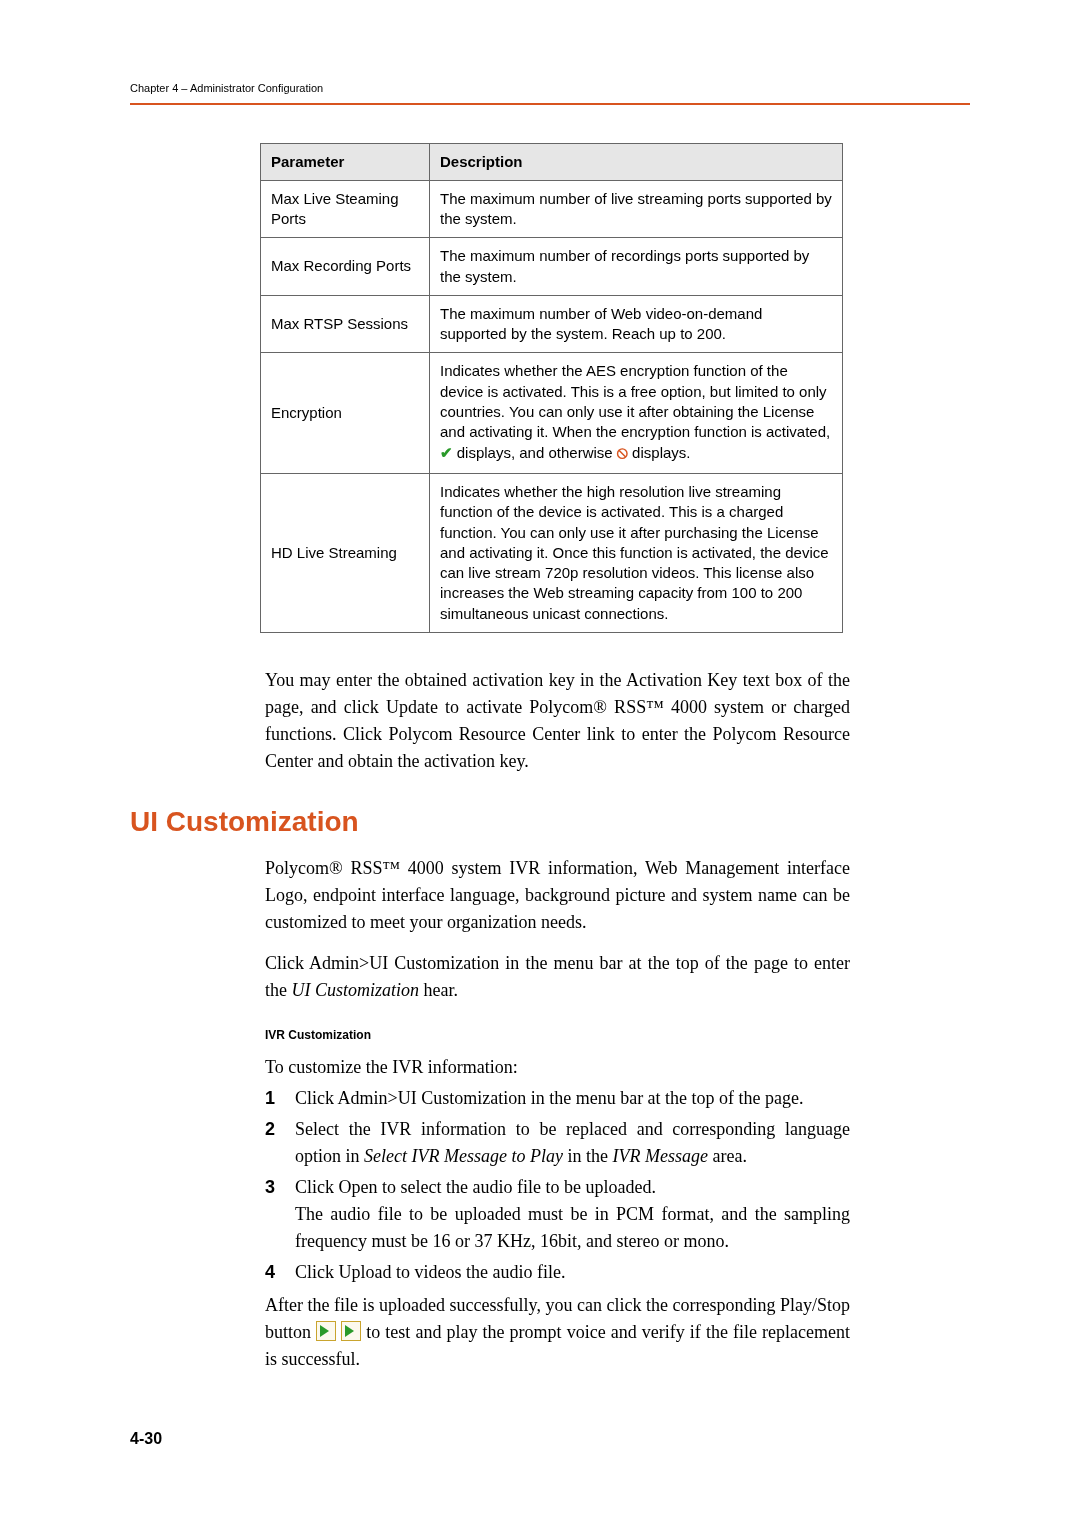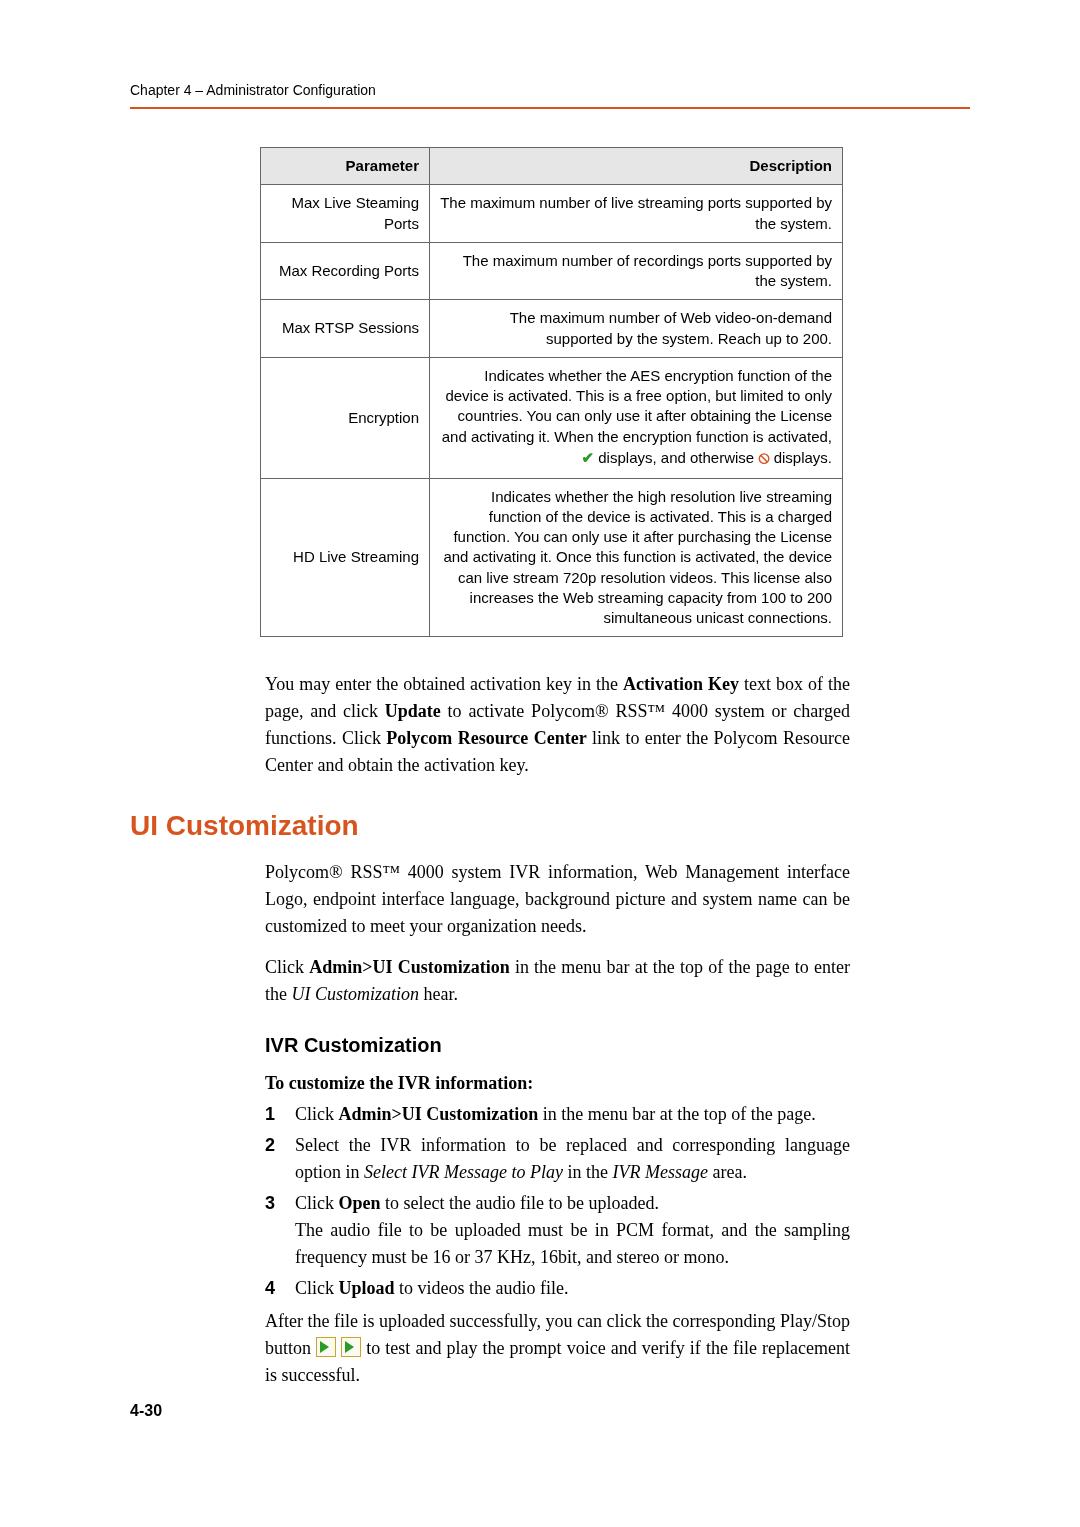--- a/index.html
+++ b/index.html
@@ -10,41 +10,41 @@
     width: 1080px;
     height: 1527px;
     box-sizing: border-box;
     padding: 80px 110px 60px 130px;
     position: relative;
     font-size: 18px;
     line-height: 1.5;
   }
   .chapter-head {
     font-family: "Futura", "Trebuchet MS", Arial, sans-serif;
-    font-size: 14px;
+    font-size: 11px;
     color: #000;
     margin-bottom: 2px;
   }
   .rule {
     border: none;
     border-top: 2px solid #d8541f;
     margin: 6px 0 38px 0;
   }
   table.param {
     border-collapse: collapse;
     width: 583px;
     margin-left: 130px;
     font-family: Arial, Helvetica, sans-serif;
     font-size: 15px;
     line-height: 1.35;
   }
   table.param th, table.param td {
     border: 1px solid #666;
     padding: 8px 10px;
-    text-align: right;
+    text-align: left;
     vertical-align: middle;
   }
   table.param th {
     background: #e6e6e6;
     font-weight: bold;
   }
   table.param td.param-col { width: 148px; }
   .body-text {
     margin: 34px 0 0 135px;
     width: 585px;
@@ -54,25 +54,25 @@
   h1.section {
     font-family: "Futura", "Trebuchet MS", Arial, sans-serif;
     font-weight: bold;
     color: #d8541f;
     font-size: 28px;
     margin: 26px 0 12px 0;
   }
   h2.sub {
     font-family: "Futura", "Trebuchet MS", Arial, sans-serif;
     font-weight: bold;
-    font-size: 20px;
+    font-size: 12px;
     margin: 22px 0 10px 135px;
     color: #000;
   }
-  .bold { font-weight: bold; }
+  .bold { font-weight: normal; }
   .ital { font-style: italic; }
   ol.steps {
     margin: 0 0 0 135px;
     padding: 0;
     width: 585px;
     list-style: none;
   }
   ol.steps li {
     display: flex;
     margin-bottom: 4px;
@@ -105,21 +105,21 @@
     content: "";
     position: absolute;
     left: 3px; top: 3px;
     border-left: 9px solid #2a9a2a;
     border-top: 6px solid transparent;
     border-bottom: 6px solid transparent;
   }
   .footer {
     position: absolute;
     left: 130px;
-    bottom: 104px;
+    bottom: 76px;
     font-family: "Futura", "Trebuchet MS", Arial, sans-serif;
     font-weight: bold;
     font-size: 16px;
   }
 </style>
 </head>
 <body>
 
 <div class="chapter-head">Chapter 4 – Administrator Configuration</div>
 <hr class="rule">

